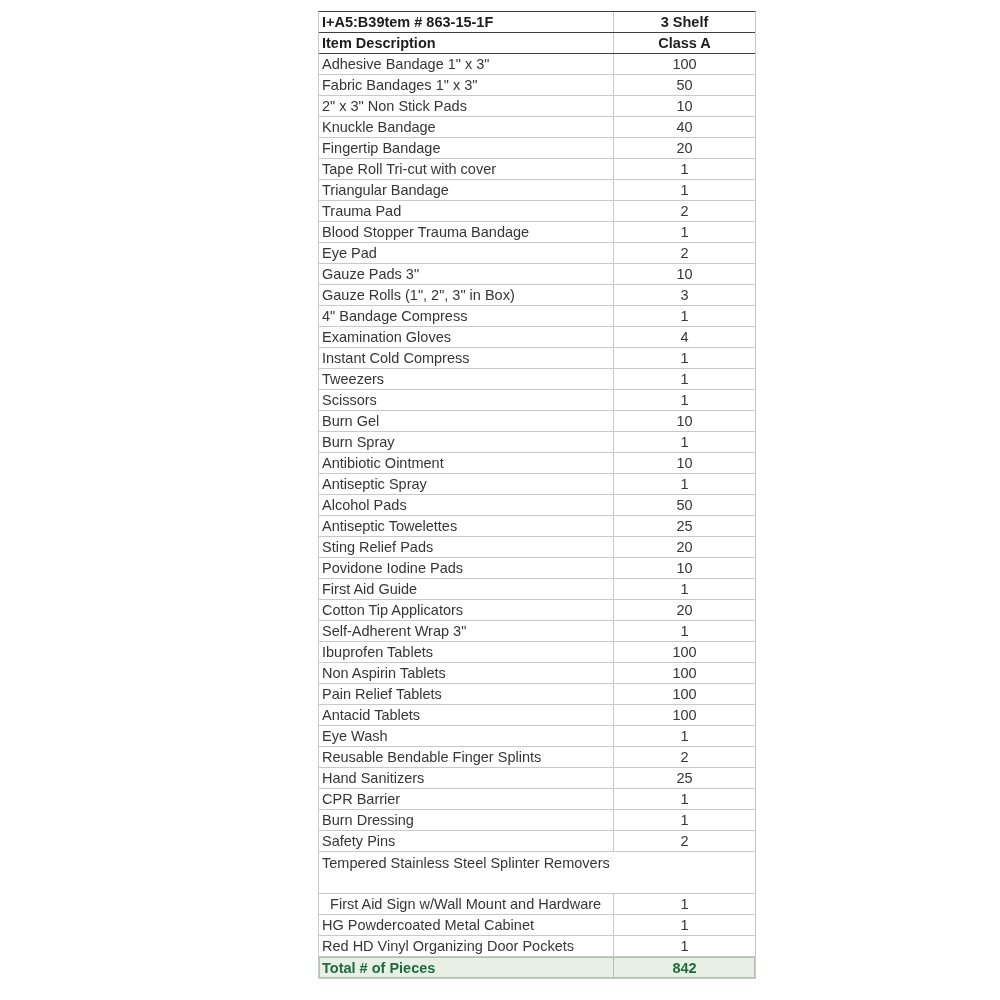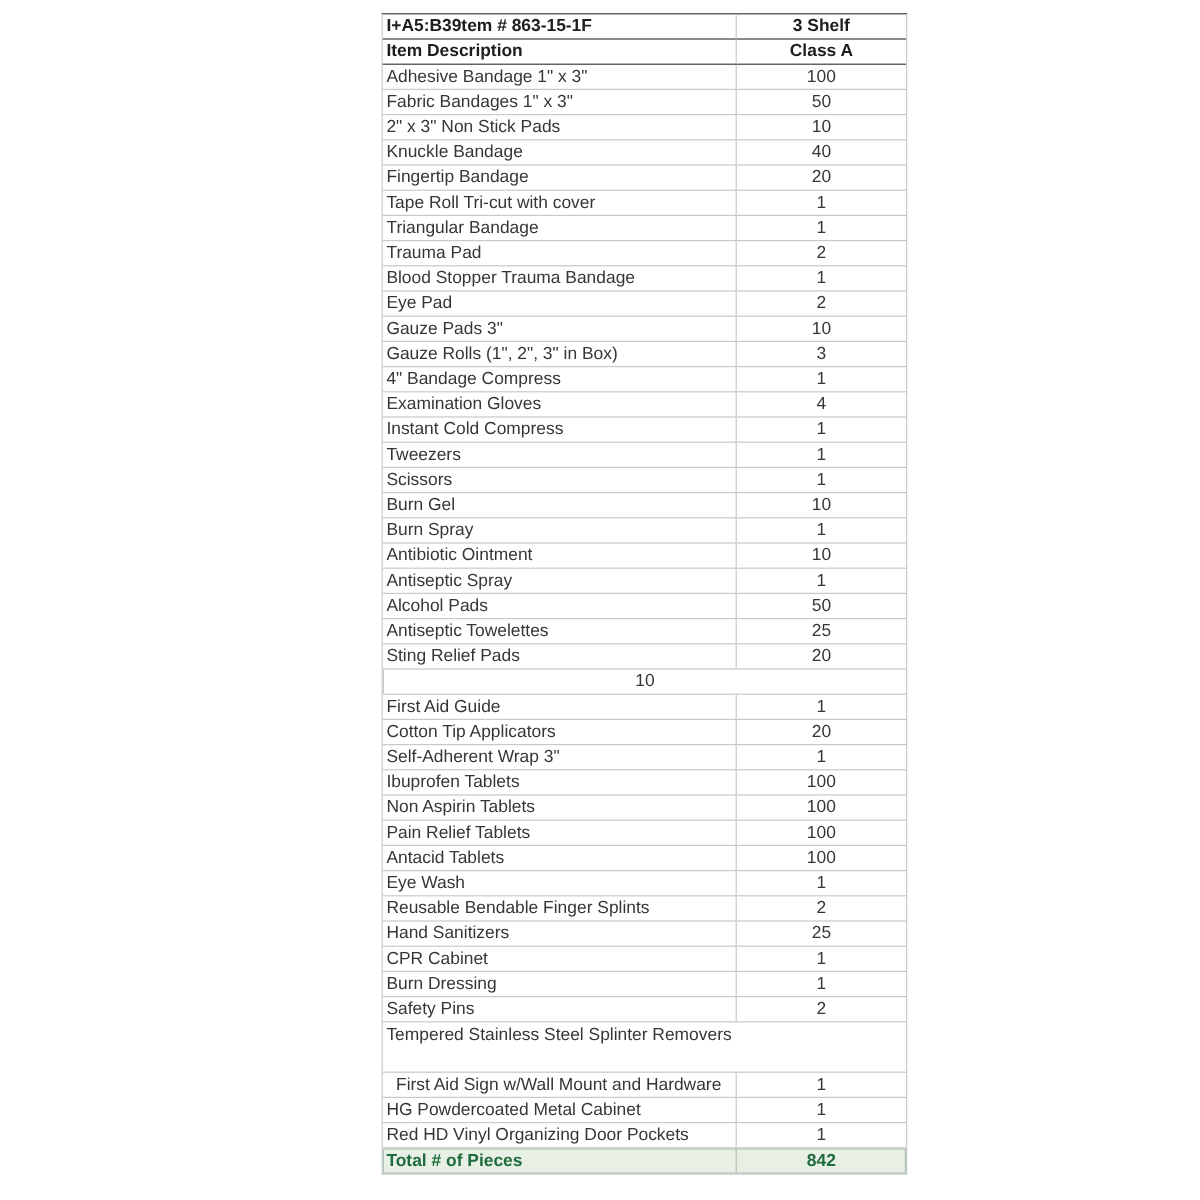--- a/index.html
+++ b/index.html
@@ -181,20 +181,21 @@
   </div>
       <div class="row">
     <div class="c1">Antiseptic Towelettes</div>
     <div class="c2">25</div>
   </div>
       <div class="row">
     <div class="c1">Sting Relief Pads</div>
     <div class="c2">20</div>
   </div>
       <div class="row">
+    <div class="c1">Povidone Iodine Pads</div>
     <div class="c2">10</div>
   </div>
       <div class="row">
     <div class="c1">First Aid Guide</div>
     <div class="c2">1</div>
   </div>
       <div class="row">
     <div class="c1">Cotton Tip Applicators</div>
     <div class="c2">20</div>
   </div>
@@ -224,21 +225,21 @@
   </div>
       <div class="row">
     <div class="c1">Reusable Bendable Finger Splints</div>
     <div class="c2">2</div>
   </div>
       <div class="row">
     <div class="c1">Hand Sanitizers</div>
     <div class="c2">25</div>
   </div>
       <div class="row">
-    <div class="c1">CPR Cabinet</div>
+    <div class="c1">CPR Barrier</div>
     <div class="c2">1</div>
   </div>
       <div class="row">
     <div class="c1">Burn Dressing</div>
     <div class="c2">1</div>
   </div>
       <div class="row">
     <div class="c1">Safety Pins</div>
     <div class="c2">2</div>
   </div>

